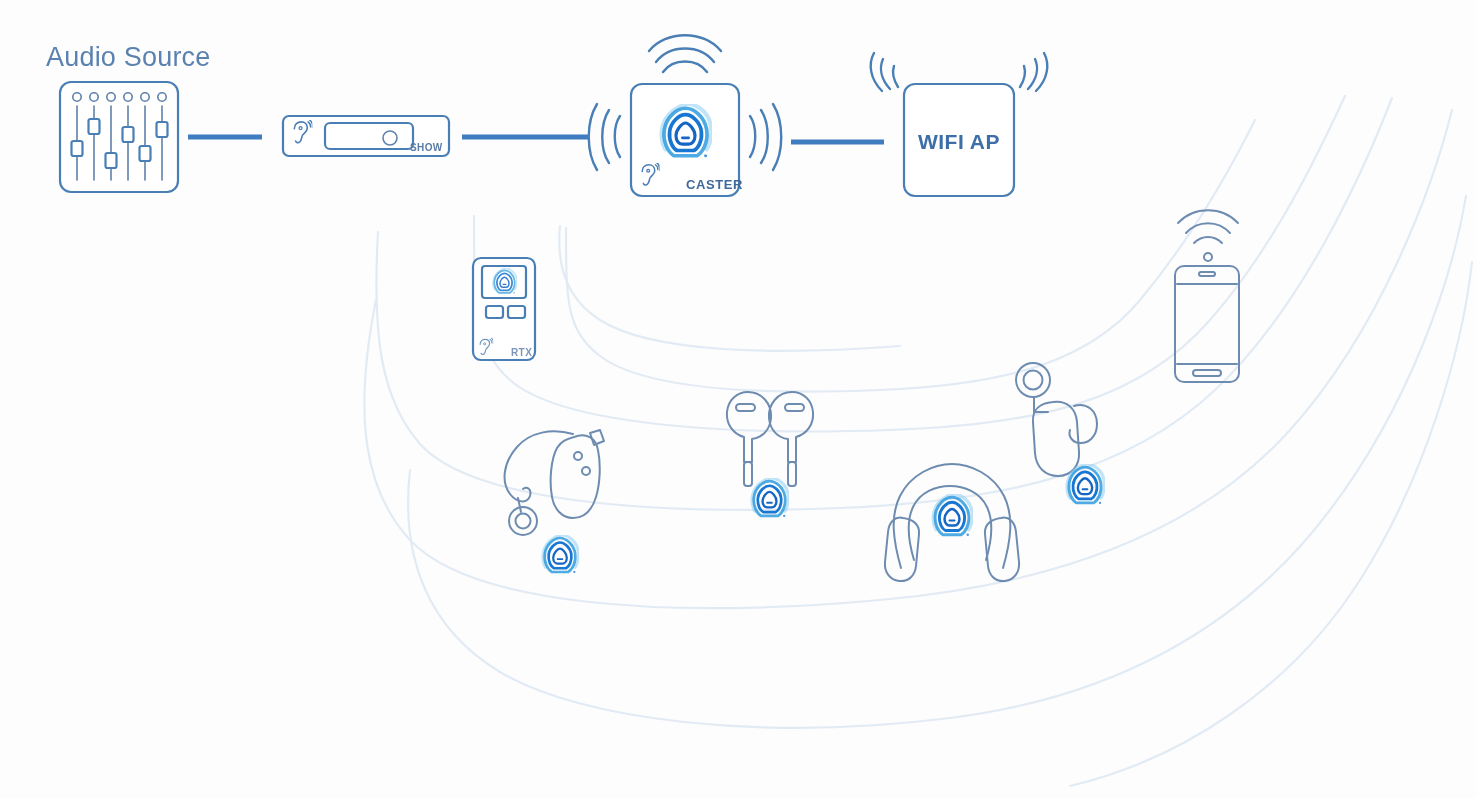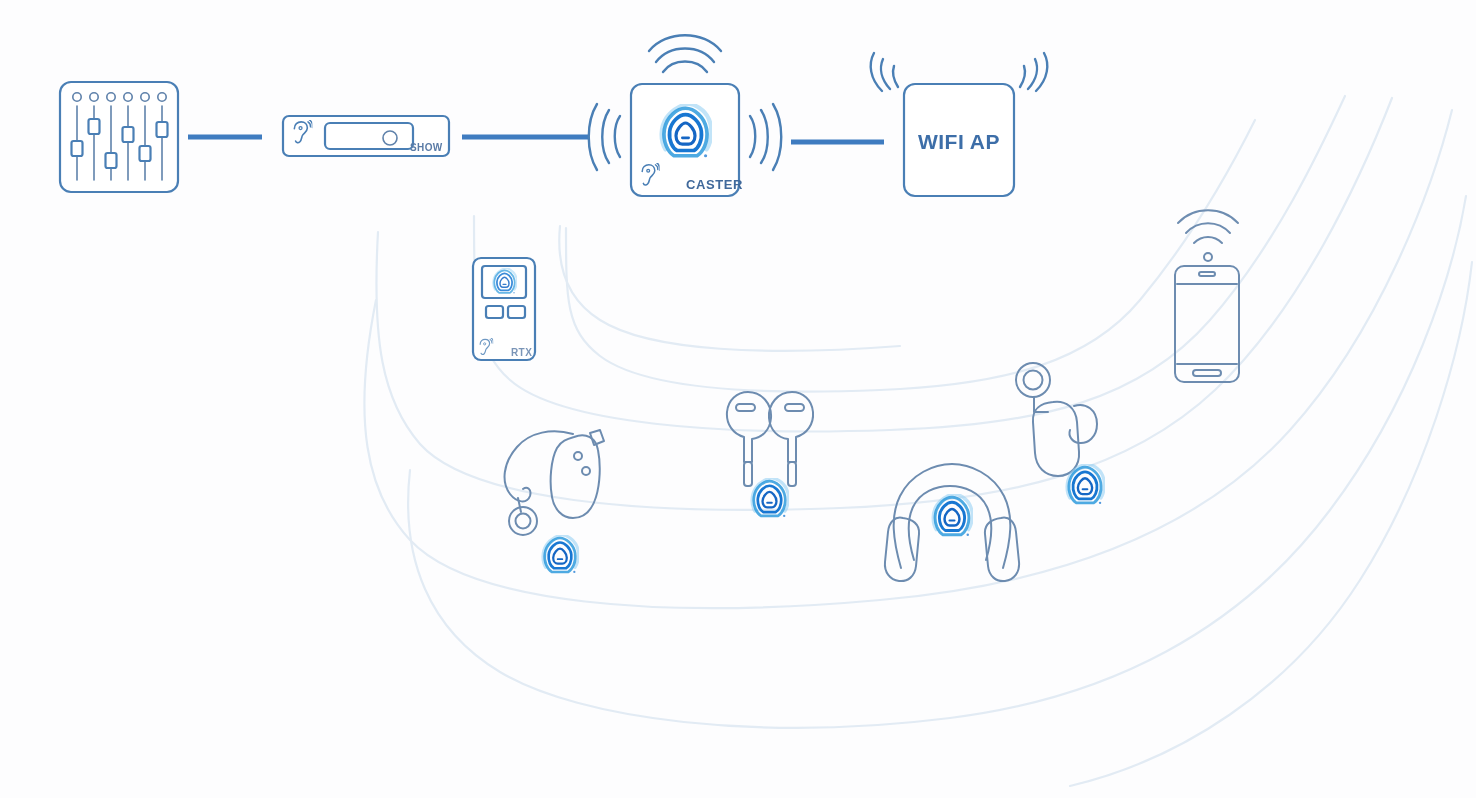--- a/index.html
+++ b/index.html
@@ -26,20 +26,21 @@
   .lbl-ap{font-size:21px;font-weight:700;letter-spacing:.5px;fill:#3d6ea8;}
   .title{position:absolute;left:46px;top:42px;font-size:27px;font-weight:400;
          color:#5b82ae;letter-spacing:.2px;font-family:"Liberation Sans","DejaVu Sans",sans-serif;
          white-space:nowrap;}
 </style>
 </head>
 <body>
 
 <div id="stage">
 
+  <div class="title">Audio Source</div>
 
   <svg class="layer" id="bg-layer" viewBox="0 0 1476 798">
     <g>
       <path class="bgwave" d="M 566 228 C 566 300 566 330 600 356 C 645 390 760 395 880 390 C 1010 385 1090 360 1140 300 C 1190 240 1230 170 1255 120"></path>
       <path class="bgwave" d="M 474 216 C 474 310 476 350 510 380 C 560 424 720 436 890 430 C 1040 425 1140 400 1210 320 C 1275 246 1320 150 1345 96"></path>
       <path class="bgwave" d="M 378 232 C 372 340 382 400 420 444 C 470 500 640 516 840 508 C 1010 501 1130 470 1215 390 C 1300 310 1360 180 1392 98"></path>
       <path class="bgwave" d="M 376 300 C 352 420 366 492 410 540 C 470 604 660 620 880 600 C 1060 584 1200 530 1290 430 C 1380 330 1432 190 1452 110"></path>
       <path class="bgwave" d="M 410 470 C 400 560 430 630 500 672 C 580 720 760 742 950 718 C 1110 698 1240 630 1330 510 C 1410 404 1452 280 1466 196"></path>
       <path class="bgwave" d="M 1070 786 C 1180 760 1290 690 1360 580 C 1424 480 1462 352 1472 262"></path>
       <path class="bgwave" d="M 560 226 C 556 268 568 300 600 320 C 650 352 770 356 900 346"></path>

